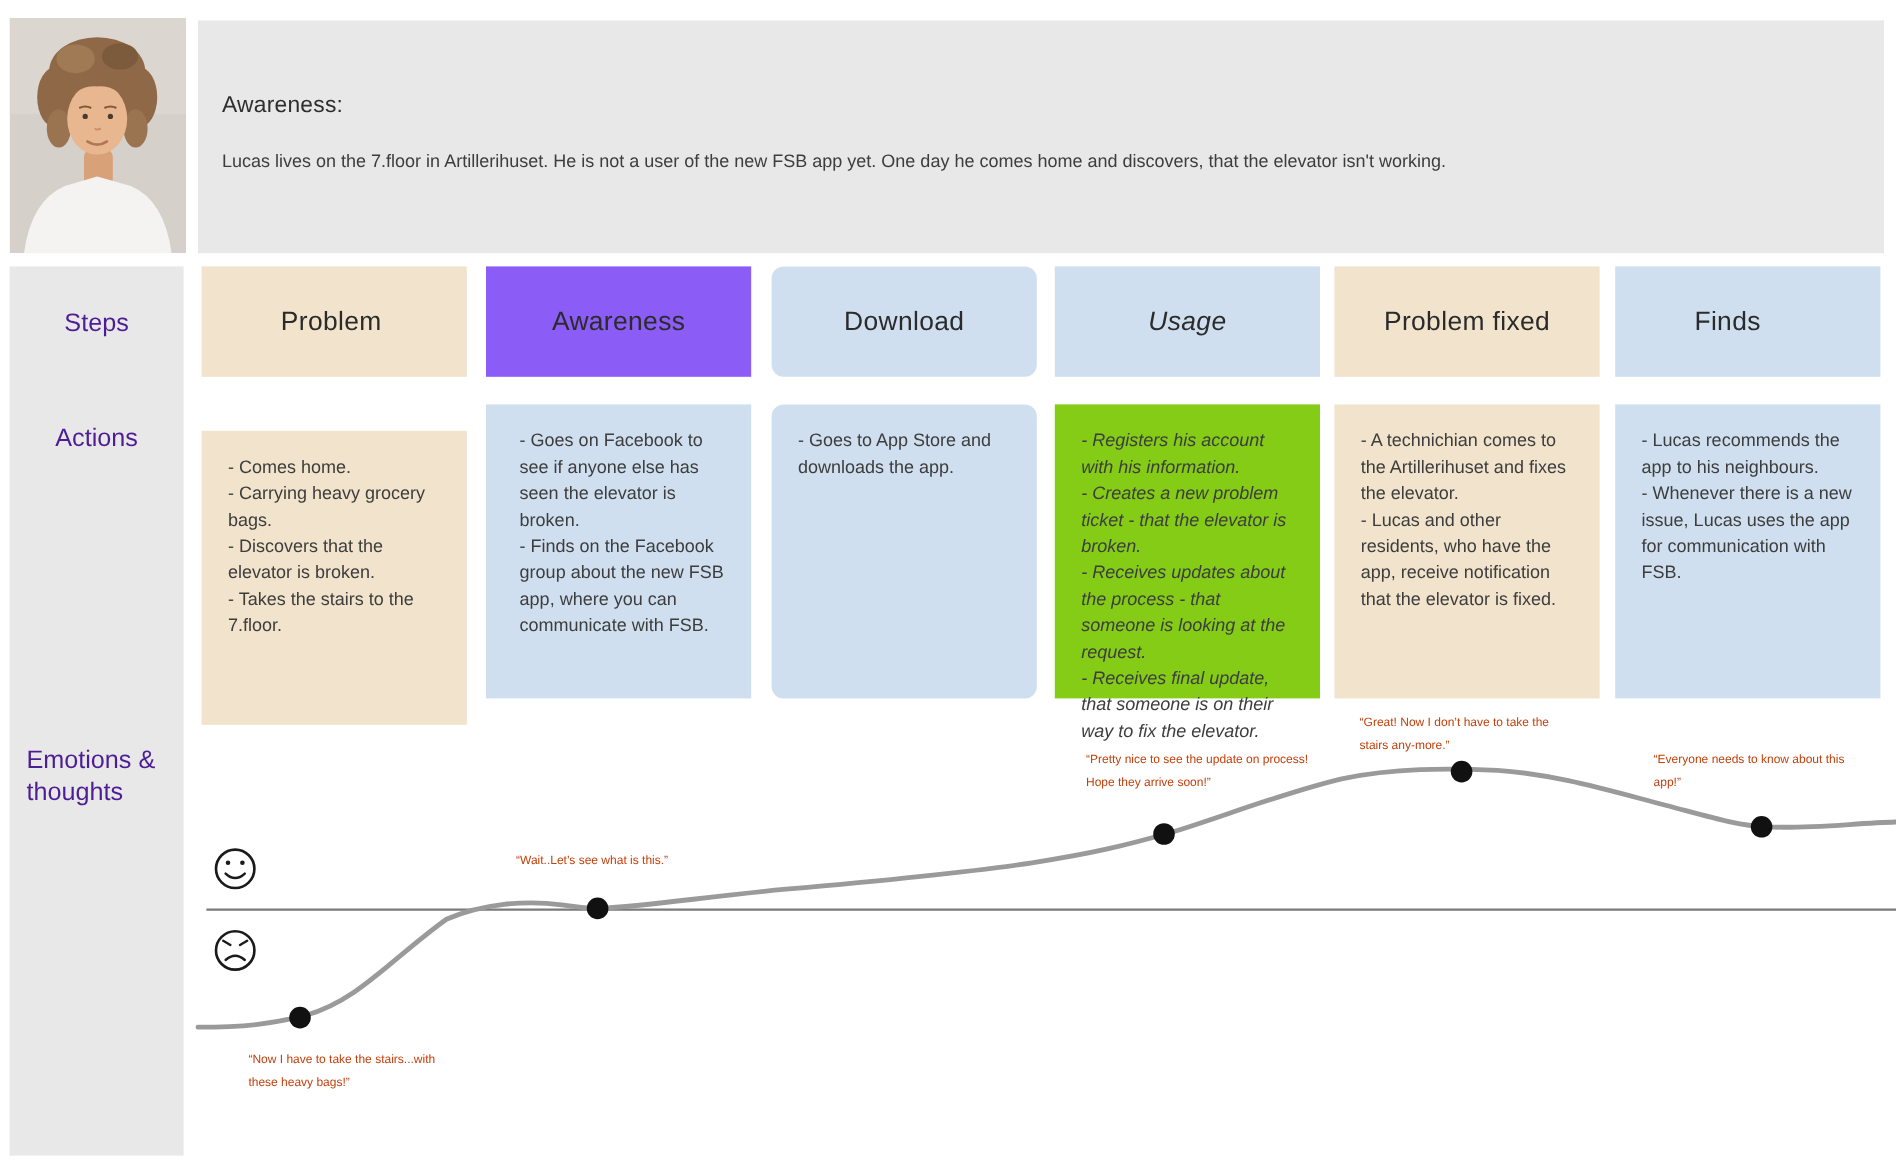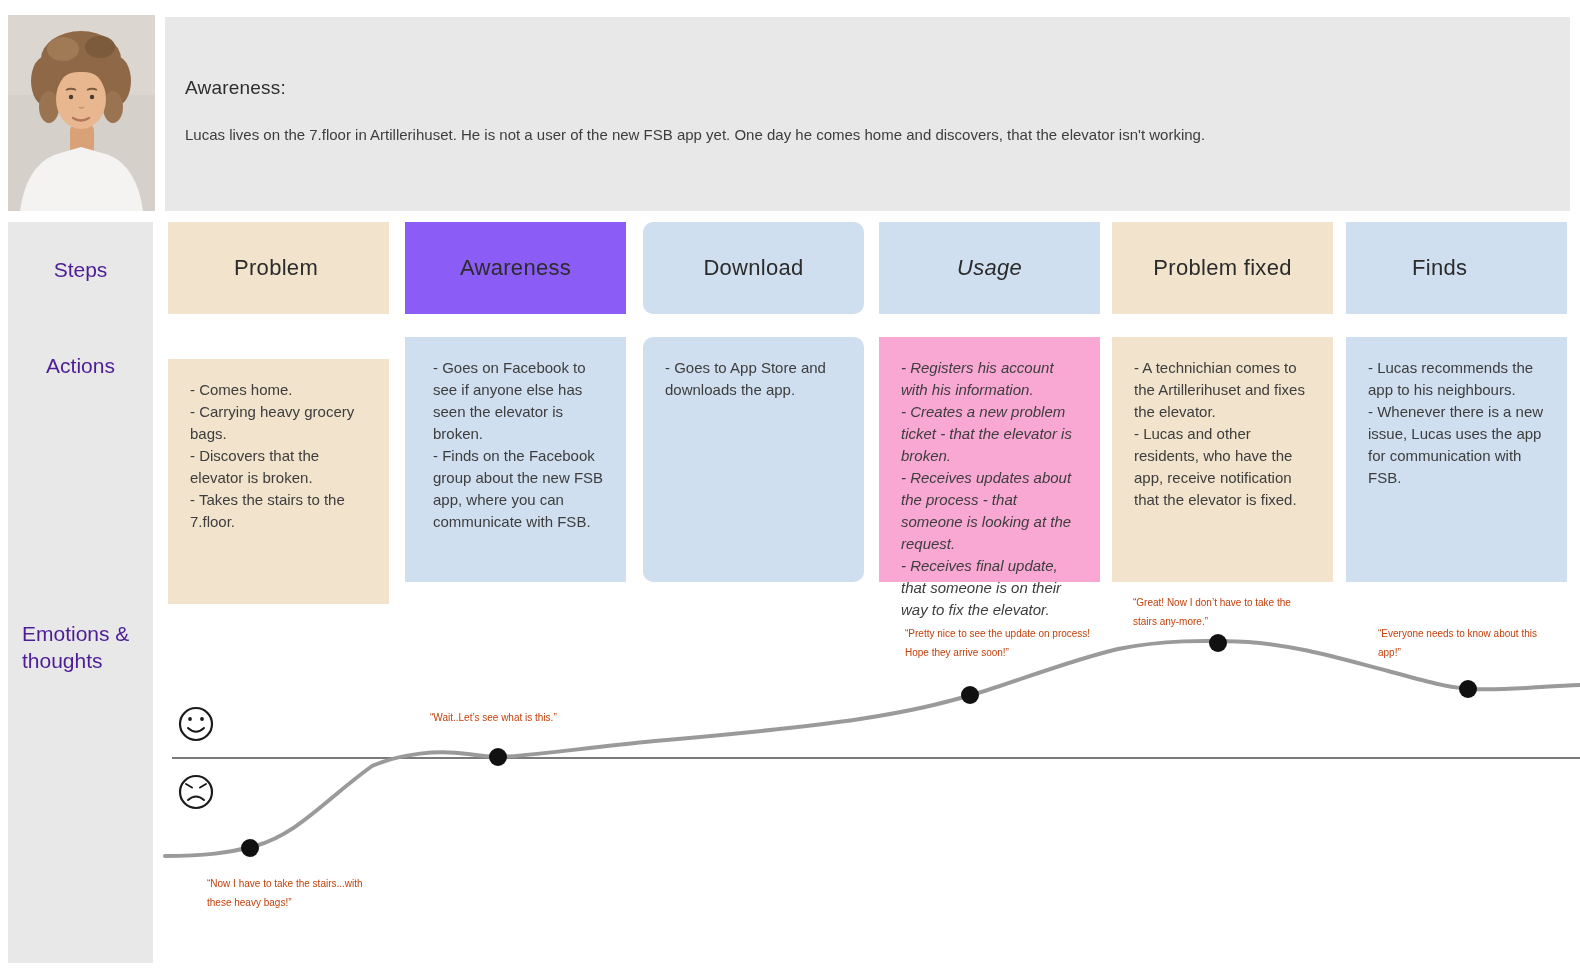--- a/index.html
+++ b/index.html
@@ -87,21 +87,21 @@
 <div class="step-header c4 center" style="background: rgb(241, 227, 204);">Problem fixed</div>
 <div class="step-header c5" style="background: rgb(207, 223, 239);">Finds</div>
 
 <div class="action-box c0" style="background: rgb(241, 227, 204); margin-top: 22px;">- Comes home.
 - Carrying heavy grocery bags.
 - Discovers that the elevator is broken.
 - Takes the stairs to the 7.floor.</div>
 <div class="action-box c1" style="background: rgb(207, 223, 239); padding-left: 28px;">- Goes on Facebook to see if anyone else has seen the elevator is broken.
 - Finds on the Facebook group about the new FSB app, where you can communicate with FSB.</div>
 <div class="action-box c2" style="background: rgb(207, 223, 239);">- Goes to App Store and downloads the app.</div>
-<div class="action-box c3" style="background: #f9a8d4;">- Registers his account with his information.
+<div class="action-box c3" style="background: #84cc16;">- Registers his account with his information.
 - Creates a new problem ticket - that the elevator is broken.
 - Receives updates about the process - that someone is looking at the request.
 - Receives final update, that someone is on their way to fix the elevator.</div>
 <div class="action-box c4" style="background: rgb(241, 227, 204);">- A technichian comes to the Artillerihuset and fixes the elevator.
 - Lucas and other residents, who have the app, receive notification that the elevator is fixed.</div>
 <div class="action-box c5" style="background: rgb(207, 223, 239);">- Lucas recommends the app to his neighbours.
 - Whenever there is a new issue, Lucas uses the app for communication with FSB.</div>
 
 <svg id="emotion-svg" class="overlay" width="1580" height="976" viewBox="0 0 1580 976">
   <line x1="172" y1="758" x2="1580" y2="758" stroke="#7a7a7a" stroke-width="2"></line>

